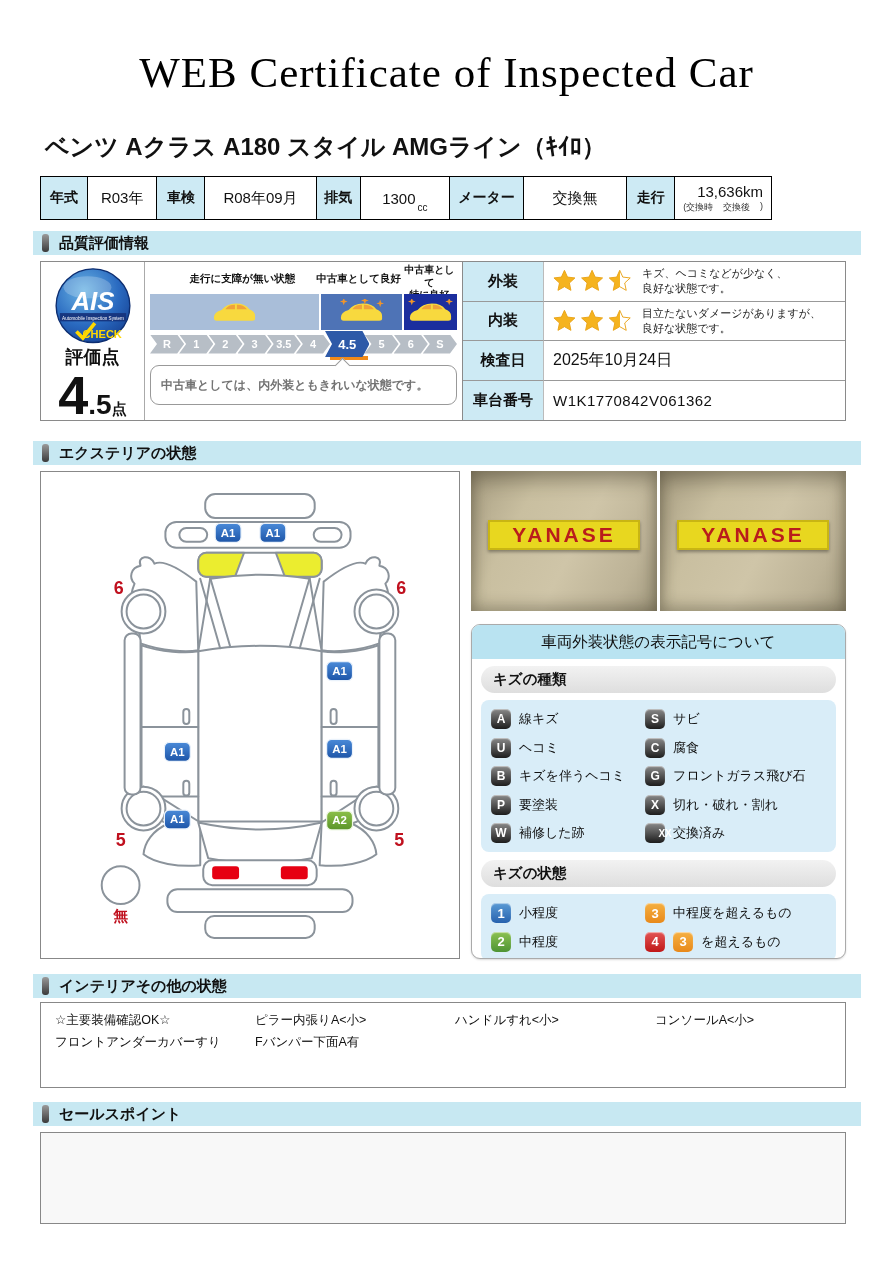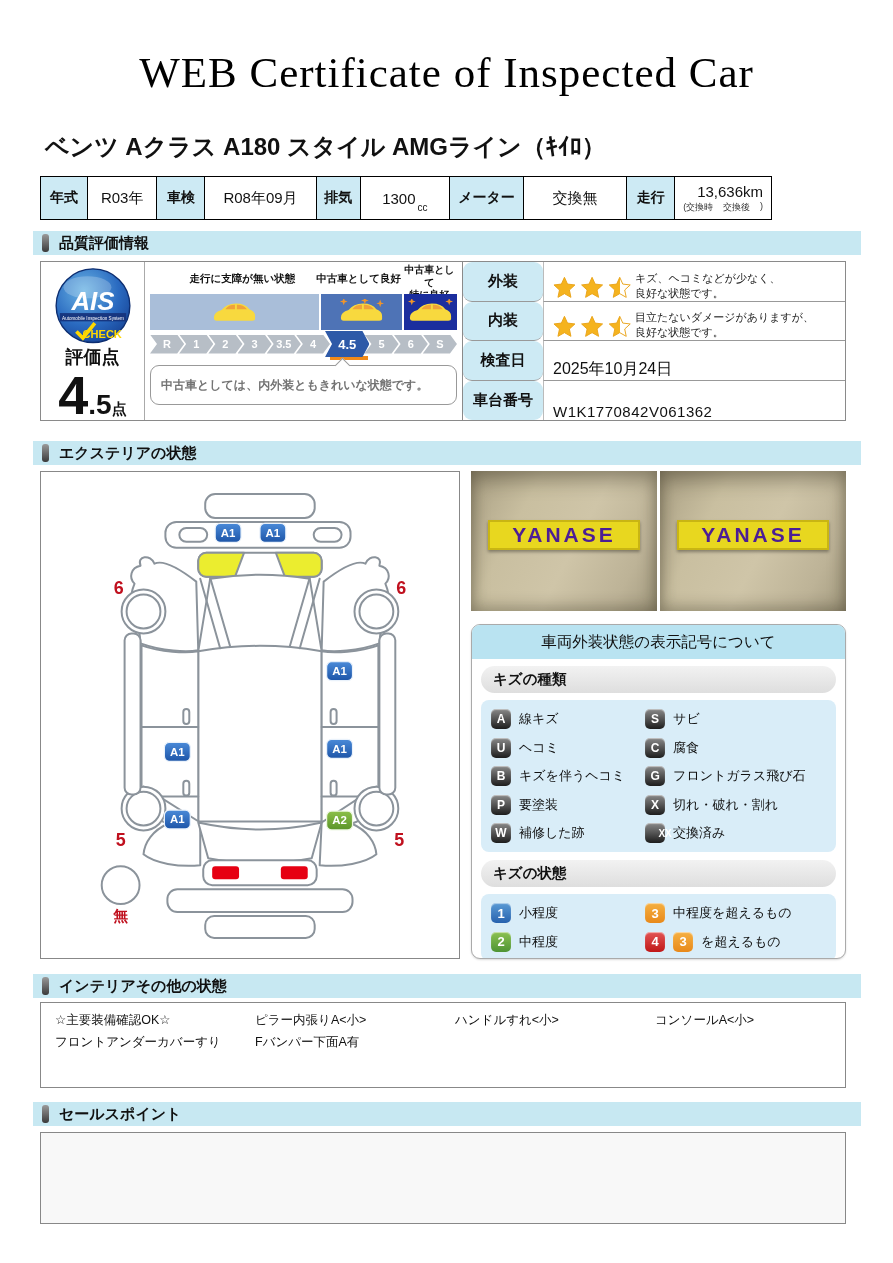--- a/index.html
+++ b/index.html
@@ -55,37 +55,37 @@
           clip-path:polygon(0 0, calc(100% - 7px) 0, 100% 50%, calc(100% - 7px) 100%, 0 100%, 7px 50%); }
   .step:first-child { margin-left:0; }
   .step.active { background:#2e5aa8; height:26px; font-size:13px; flex:1.3; z-index:2; }
   .scale-underline { position:absolute; left:58.5%; width:12.5%; height:4px; bottom:-4px; background:#f08a1a; }
   .comment-box { position:relative; margin-top:9px; border:1.5px solid #999; border-radius:9px; min-height:40px;
                  display:flex; align-items:center; padding:4px 10px; background:#fff; }
   .comment-box::before { content:""; position:absolute; top:-6px; left:61%; width:10px; height:10px; background:#fff;
                  border-left:1.5px solid #999; border-top:1.5px solid #999; transform:rotate(45deg); }
   .comment-text { color:#737373; font-weight:bold; font-size:12px; }
   .q-right { flex:1; display:grid; grid-template-columns:80px 1fr; grid-template-rows:repeat(4,1fr); }
-  .q-lab { background:#cdeaf4; display:flex; align-items:center; justify-content:center; font-weight:bold; font-size:15px; border-bottom:1px solid #999;border-radius:9px; }
-  .q-val { display:flex; align-items:flex-end; padding-left:9px; gap:0; border-bottom:1px solid #999; border-left:1px solid #bbb; }
+  .q-lab { background:#cdeaf4; display:flex; align-items:center; justify-content:center; font-weight:bold; font-size:15px; border-bottom:1px solid #999; }
+  .q-val { display:flex; align-items:center; padding-left:9px; gap:7px; border-bottom:1px solid #999; border-left:1px solid #bbb; }
   .q-lab.last, .q-val.last { border-bottom:none; }
   .star-note { font-size:11px; line-height:1.35; color:#222; }
   .q-date { font-size:16px; }
   .q-vin { font-size:15px; letter-spacing:0.5px; }
   
   .ext-row { display:flex; width:806px; margin:6px 0 0 40px; }
   .car-box { width:420px; height:488px; border:1px solid #888; background:#fff; }
   .ext-right { width:375px; margin-left:11px; }
   .photos { display:flex; gap:3px; }
   .photo { width:186px; height:140px; position:relative;
            background:linear-gradient(118deg,#a99f83 0%, #c9bfa0 28%, #cfc5a8 55%, #bdb397 82%, #a59c81 100%);
            box-shadow:inset 0 10px 18px rgba(40,35,20,.35), inset 0 -6px 14px rgba(40,35,20,.25); }
   .sign { position:absolute; left:9%; top:35%; width:82%; height:30px; background:#e8d71f; border:2px solid #c9b513;
           display:flex; align-items:center; justify-content:center; box-shadow:0 2px 3px rgba(0,0,0,.35); }
-  .sign span { color:#4c1d95; font-weight:bold; font-size:21px; letter-spacing:3px; }
+  .sign span { color:#b91c1c; font-weight:bold; font-size:21px; letter-spacing:3px; }
   
   .legend { margin-top:13px; width:375px; height:335px; background:#fff; border:1px solid #aaa; border-radius:9px; overflow:hidden; box-shadow:0 1px 2px rgba(0,0,0,.15); }
   .legend-header { height:34px; background:#b9e3f1; display:flex; align-items:center; justify-content:center; font-size:15.5px; font-weight:normal; }
   .legend-body { padding:7px 9px 0 9px; }
   .sub-pill { background:linear-gradient(180deg,#f2f2f2,#dedede); border-radius:14px; padding:4px 12px; font-size:14.5px; font-weight:bold; margin-bottom:7px; }
   .panel { background:#d9edf8; border-radius:8px; padding:9px 10px; margin-bottom:8px; }
   .grid2 { display:grid; grid-template-columns:46% 54%; row-gap:8.5px; }
   .leg-item { display:flex; align-items:center; gap:8px; font-size:13px; }
   .badge-dark { width:20px; height:20px; flex:0 0 20px; border-radius:5px; background:linear-gradient(180deg,#8a8a8a,#1d1d1d);
                 color:#fff; font-weight:bold; font-size:12px; display:flex; align-items:center; justify-content:center;

